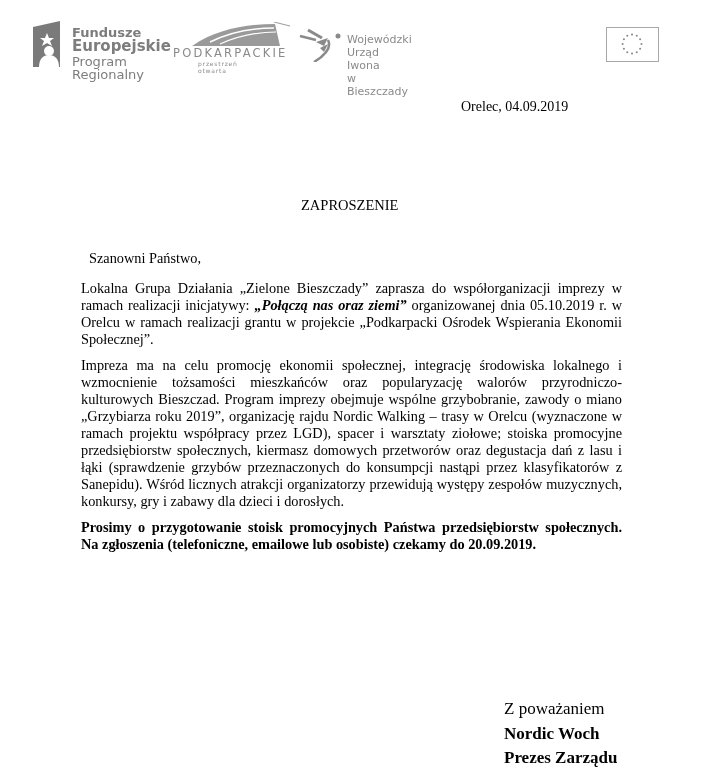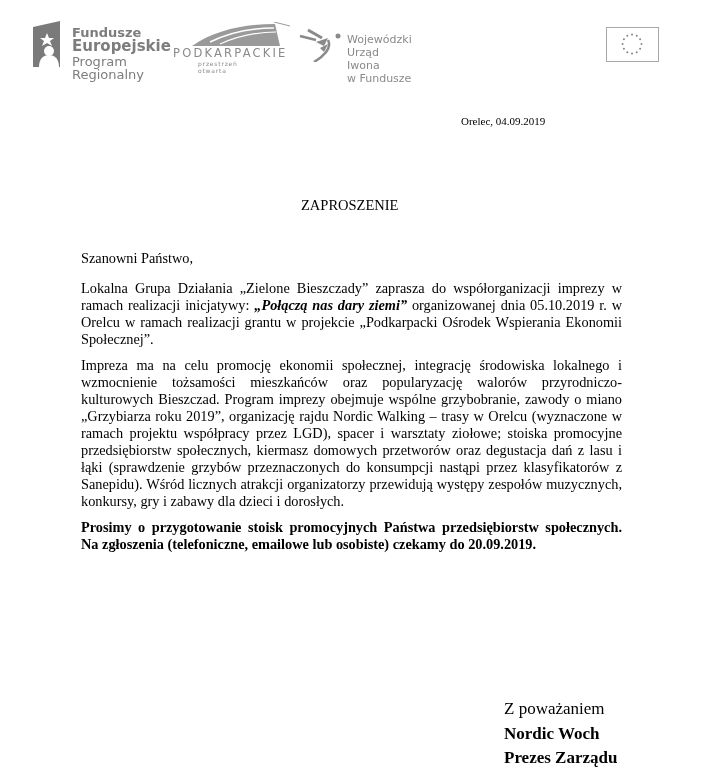--- a/index.html
+++ b/index.html
@@ -10,25 +10,25 @@
     .fe-text { position: absolute; left: 72px; top: 26px; font-family: "DejaVu Sans", sans-serif; color: #7d7d7d; line-height: 1; }
     .fe-text .t1 { font-size: 13px; font-weight: bold; display:block; height:13px; }
     .fe-text .t2 { font-size: 15px; font-weight: bold; display:block; height:14px; }
     .fe-text .t3 { font-size: 13px; display:block; margin-top:2px; }
     .pk-mark { position: absolute; left: 190px; top: 22px; width: 100px; height: 26px; }
     .pk-title { position: absolute; left: 173px; top: 46px; font-family: "DejaVu Sans", sans-serif; font-size: 11.5px; letter-spacing: 2.2px; color: #8a8a8a; }
     .pk-sub { position: absolute; left: 198px; top: 60px; font-family: "DejaVu Sans", sans-serif; font-size: 6px; letter-spacing: 0.8px; color: #8a8a8a; }
     .wup-mark { position: absolute; left: 298px; top: 28px; width: 46px; height: 34px; }
     .wup-text { position: absolute; left: 347px; top: 33px; font-family: "DejaVu Sans", sans-serif; font-size: 11px; color: #8a8a8a; line-height: 13px; }
     .ue-flag { position: absolute; left: 606px; top: 27px; width: 53px; height: 35px; border: 1px solid #a8a8a8; box-sizing: border-box; }
-    .date { position: absolute; left: 461px; top: 115px; font-size: 11px; text-align: center; }
+    .date { position: absolute; left: 461px; top: 99px; font-size: 14px; text-align: center; }
     .title { position: absolute; left: 301px; top: 197px; font-size: 14.5px; font-weight: normal; }
     .content { position: absolute; left: 81px; top: 250px; width: 541px; font-size: 14.3px; line-height: 17px; }
     .content p { margin: 0 0 9px 0; text-align: justify; }
-    .content p.greeting { margin-bottom: 13px; }
+    .content p.greeting { margin-bottom: 13px; margin-left: 8px; }
     .content p.bold { font-weight: bold; }
     .content .emph { font-weight: bold; font-style: italic; }
     .content a { color: #0563c1; text-decoration: underline; }
     .signature { position: absolute; left: 504px; top: 700px; font-size: 17px; line-height: 17px; }
     .signature div { margin-bottom: 7.5px; }
     .signature .bold { font-weight: bold; }
   </style>
 </head>
 <body>
 
@@ -63,21 +63,21 @@
     <svg class="wup-mark" viewBox="0 0 46 34">
       <path d="M2,8 L18,12" stroke="#8a8a8a" stroke-width="2.5"></path>
       <path d="M10,2 L24,10" stroke="#8a8a8a" stroke-width="3"></path>
       <polygon points="18,14 30,10 26,18" fill="#8a8a8a"></polygon>
       <polygon points="22,20 30,16 26,24" fill="#8a8a8a"></polygon>
       <path d="M30,12 C34,20 26,28 16,34" stroke="#8a8a8a" stroke-width="2.5" fill="none"></path>
       <circle cx="40" cy="8" r="2.5" fill="#8a8a8a"></circle>
     </svg>
     <div class="wup-text">
       <div>Wojewódzki Urząd Iwona</div>
-      <div>w Fundusze</div>
+      <div>w Bieszczady</div>
     </div>
   </div>
 
   <div class="logo">
 
     <div class="ue-flag">
       <svg viewBox="0 0 53 35" width="51" height="33">
         <g fill="#8a8a8a">
           <circle cx="26" cy="7" r="1.1"></circle>
           <circle cx="31" cy="8.3" r="1.1"></circle>
@@ -96,21 +96,21 @@
     </div>
   </div>
 </div>
 
 <div class="date">Orelec, 04.09.2019</div>
 
 <div class="title">ZAPROSZENIE</div>
 
 <div class="content">
   <p class="greeting">Szanowni Państwo,</p>
-  <p><span>Lokalna Grupa Działania „Zielone Bieszczady” zaprasza do współorganizacji imprezy w ramach realizacji inicjatywy: </span><span class="emph">„Połączą nas dary ziemi”</span><span> organizowanej dnia 05.10.2019 r. w Orelcu w ramach realizacji grantu w projekcie „Podkarpacki Ośrodek Wspierania Ekonomii Społecznej”.</span></p>
+  <p><span>Lokalna Grupa Działania „Zielone Bieszczady” zaprasza do współorganizacji imprezy w ramach realizacji inicjatywy: </span><span class="emph">„Połączą nas oraz ziemi”</span><span> organizowanej dnia 05.10.2019 r. w Orelcu w ramach realizacji grantu w projekcie „Podkarpacki Ośrodek Wspierania Ekonomii Społecznej”.</span></p>
   <p>Impreza ma na celu promocję ekonomii społecznej, integrację środowiska lokalnego i wzmocnienie tożsamości mieszkańców oraz popularyzację walorów przyrodniczo-kulturowych Bieszczad. Program imprezy obejmuje wspólne grzybobranie, zawody o miano „Grzybiarza roku 2019”, organizację rajdu Nordic Walking – trasy w Orelcu (wyznaczone w ramach projektu współpracy przez LGD), spacer i warsztaty ziołowe; stoiska promocyjne przedsiębiorstw społecznych, kiermasz domowych przetworów oraz degustacja dań z lasu i łąki (sprawdzenie grzybów przeznaczonych do konsumpcji nastąpi przez klasyfikatorów z Sanepidu). Wśród licznych atrakcji organizatorzy przewidują występy zespołów muzycznych, konkursy, gry i zabawy dla dzieci i dorosłych.</p>
   <p class="bold">Prosimy o przygotowanie stoisk promocyjnych Państwa przedsiębiorstw społecznych. Na zgłoszenia (telefoniczne, emailowe lub osobiste) czekamy do 20.09.2019.</p>
 </div>
 
 <div class="signature">
   <div>Z poważaniem</div>
   <div class="bold">Nordic Woch</div>
   <div class="bold">Prezes Zarządu</div>
 </div>
 

